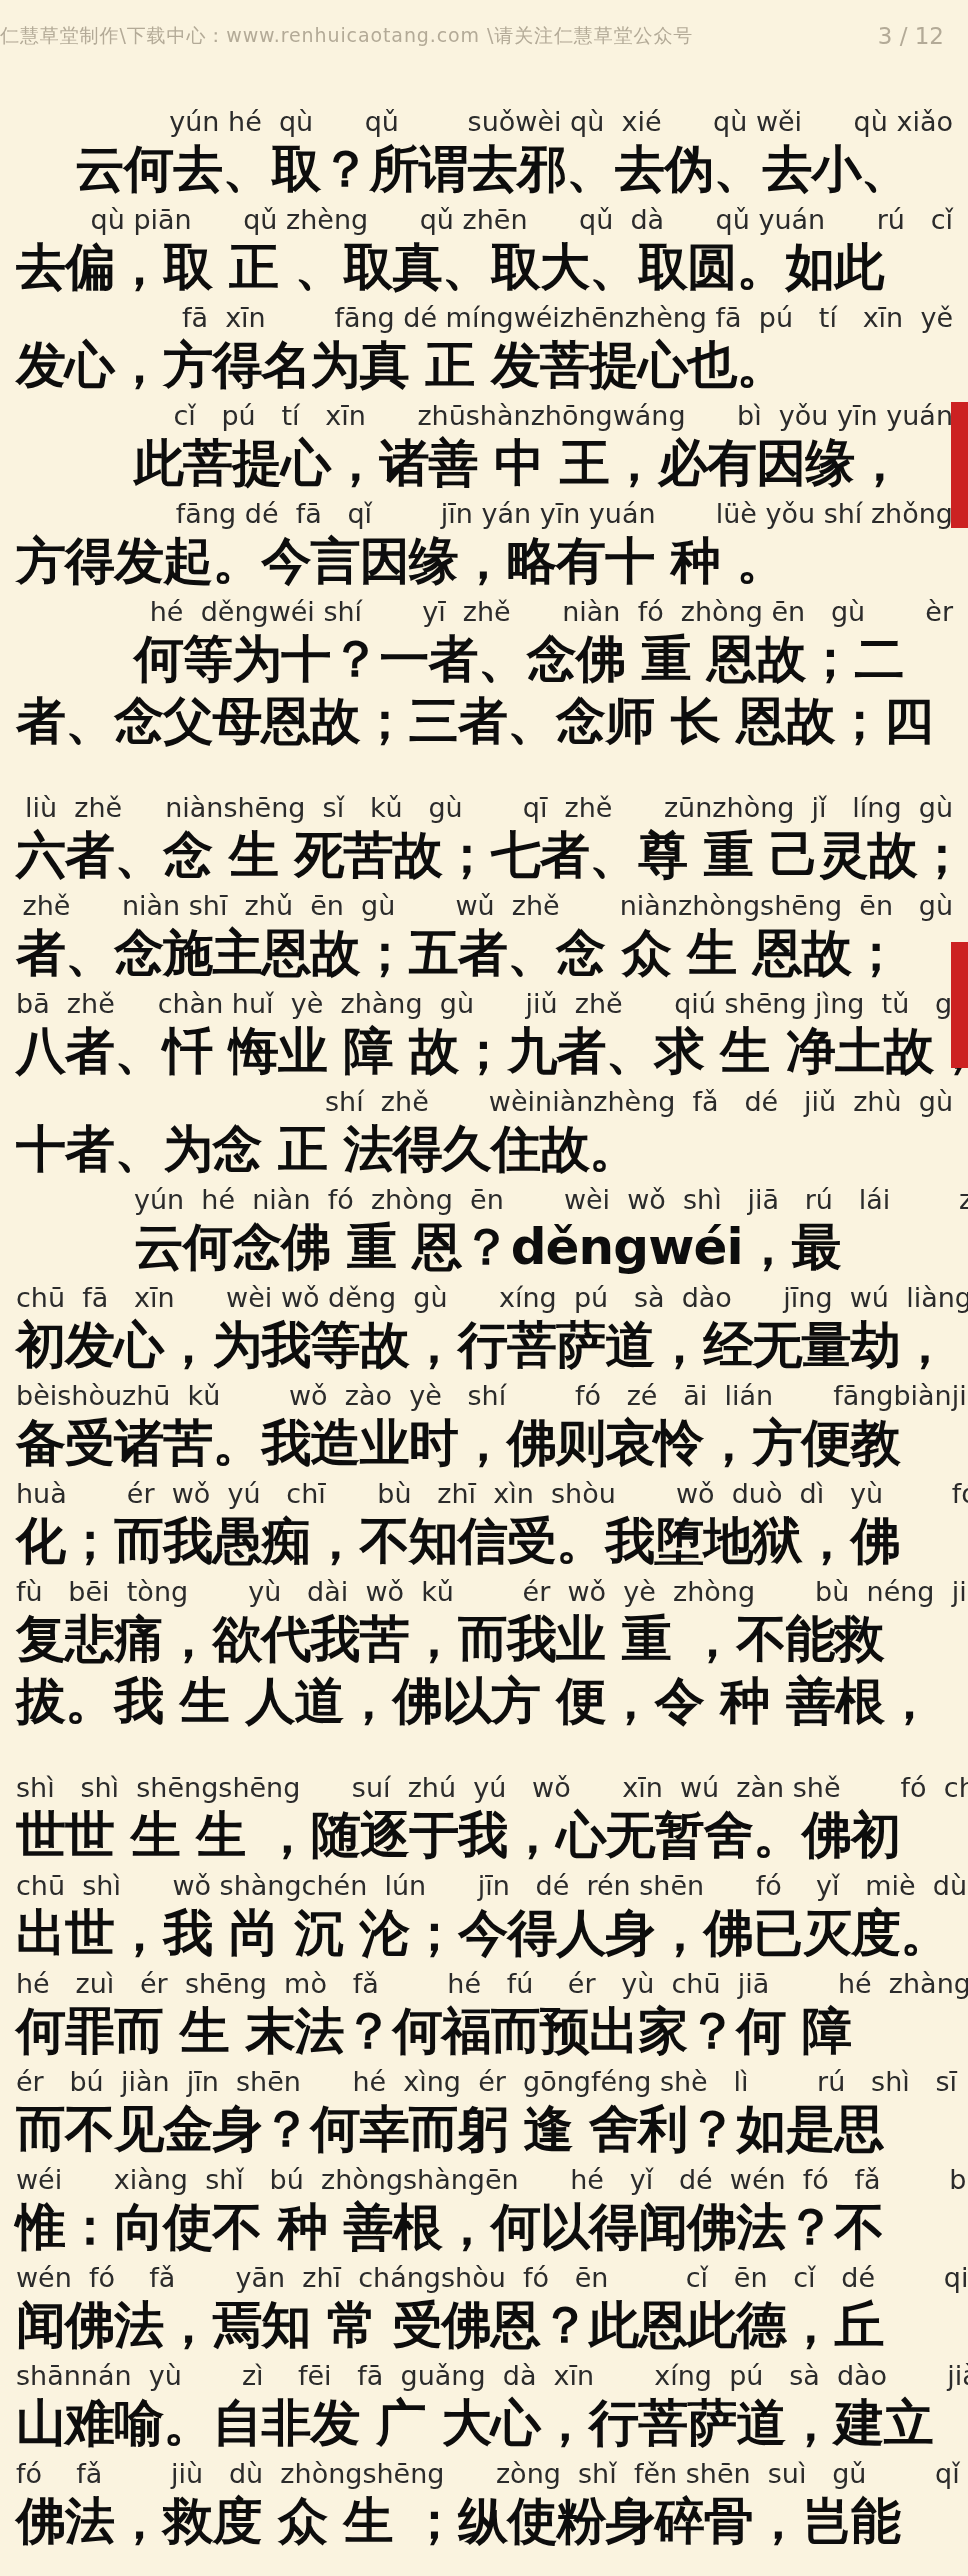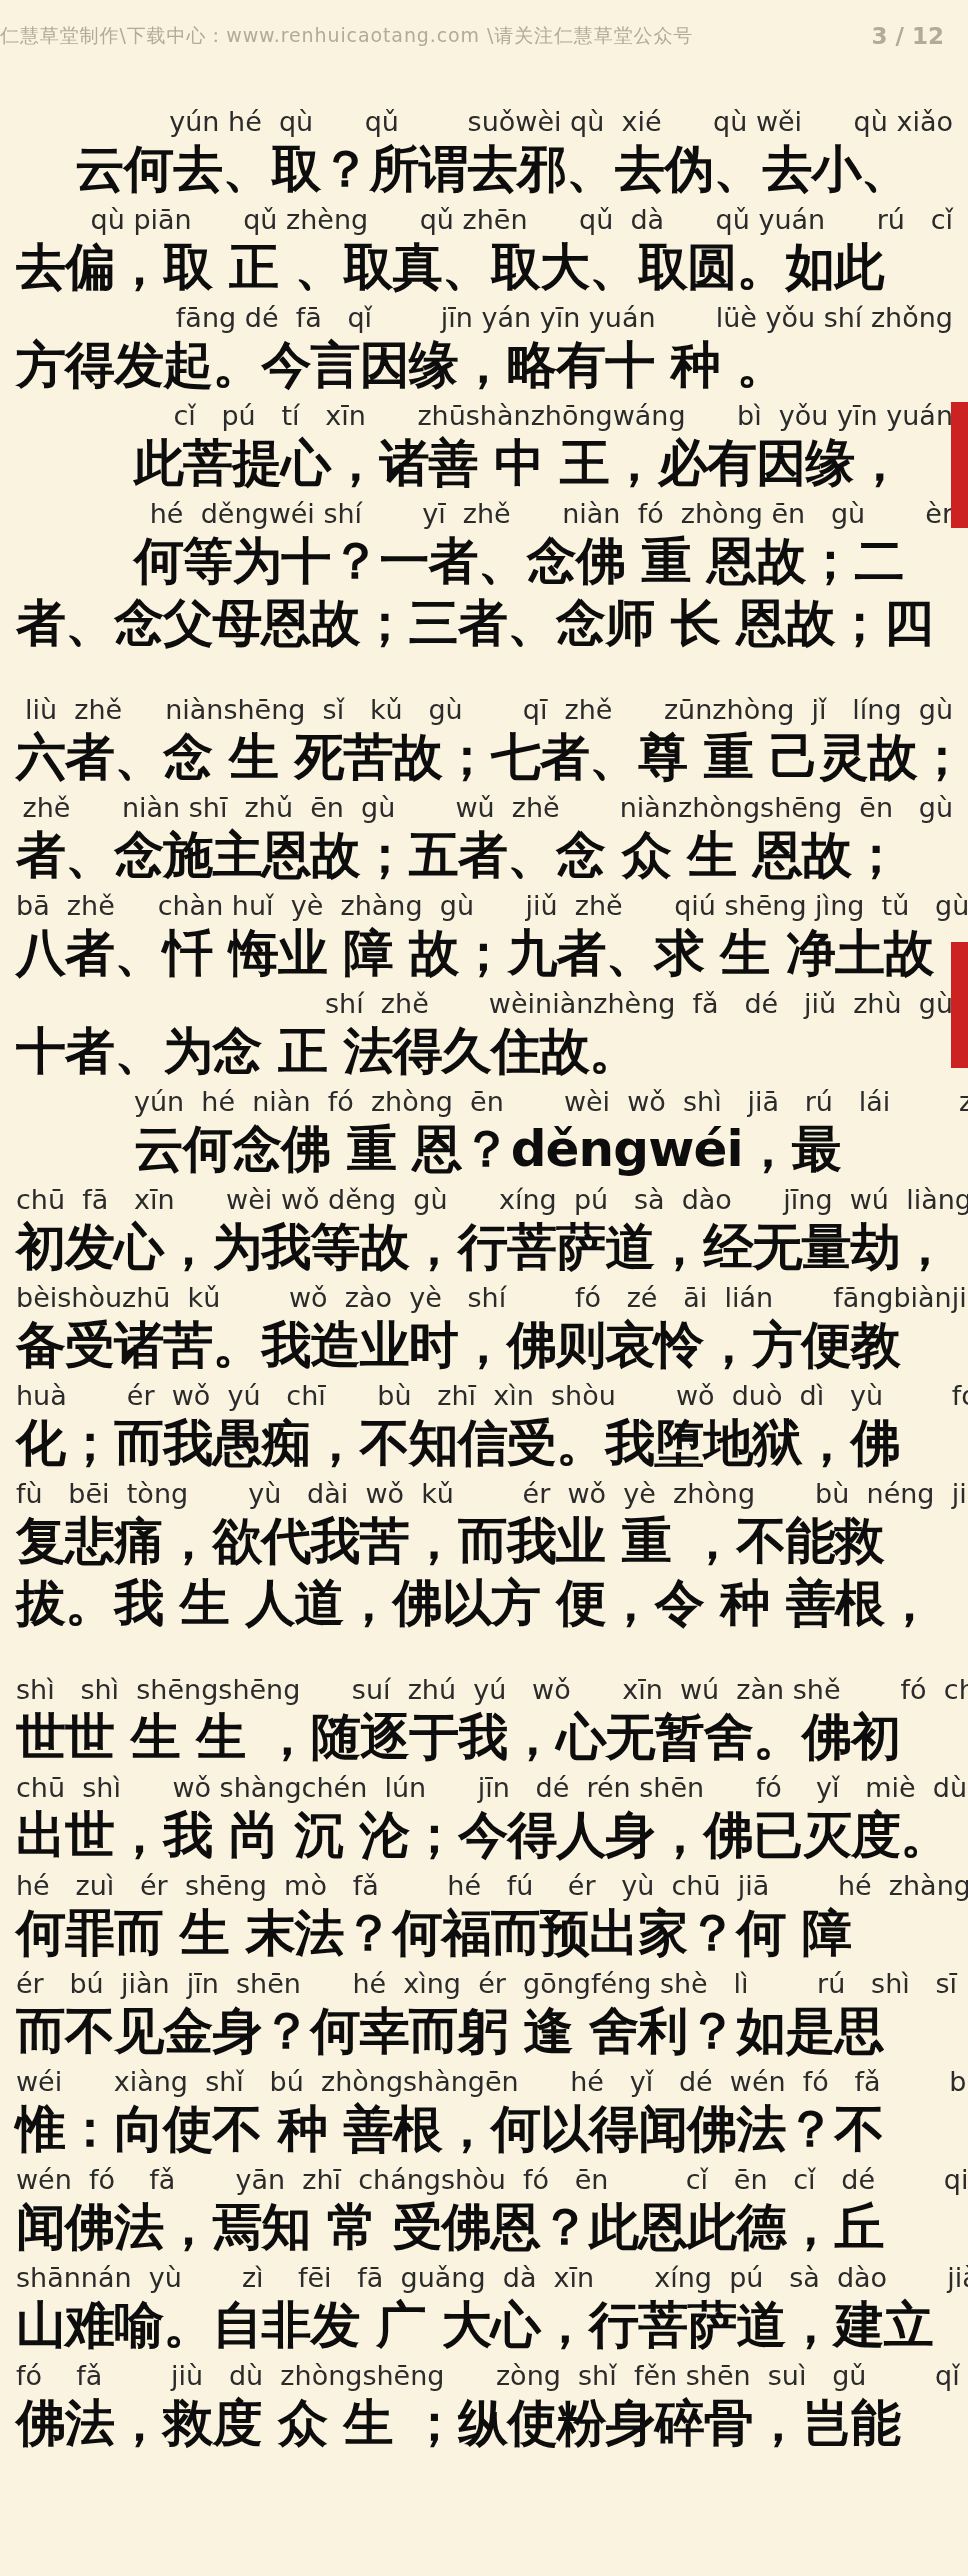--- a/index.html
+++ b/index.html
@@ -1,20 +1,20 @@
 <!DOCTYPE html>
 <html style="--bg: #faf3df; --muted: #b3aa97; --pinyin: #2b2b2b; --ink: #0d0d0d; --marker: #cc2222;font-size:14.4px"><head>
 <meta charset="utf-8">
 <style>
   html,body{margin:0;padding:0;}
   body{font-family:"DejaVu Sans",sans-serif;}
   #page{position:relative;width:969px;height:2576px;background:var(--bg,#faf3df);overflow:hidden;}
   .hdr{position:absolute;top:23px;left:0;width:100%;text-align:left;
        font-size:19px;letter-spacing:0.9px;color:var(--muted,#b3aa97);}
-  .pagenum{position:absolute;top:23px;right:25px;font-size:23px;color:var(--muted,#b3aa97);font-weight:bold;}
+  .pagenum{position:absolute;top:23px;right:25px;font-size:23px;color:var(--muted,#b3aa97);}
   .content{position:absolute;top:104px;left:16px;right:16px;}
   .pair{height:98px;overflow:visible;}
   .pinyin{font-size:27px;line-height:36px;white-space:pre;color:var(--pinyin,#2b2b2b);
           font-family:"DejaVu Sans",sans-serif;text-align:right;}
   .hanzi{font-size:50px;line-height:59px;font-weight:700;white-space:pre;letter-spacing:-0.9px;
          color:var(--ink,#0d0d0d);font-family:"DejaVu Sans",sans-serif;}
   .marker{position:absolute;}
 </style>
 </head>
 <body>
@@ -27,26 +27,30 @@
 
   <div class="pair" style="padding-left: 59px;">
         <div class="pinyin">yún hé  qù      qǔ        suǒwèi qù  xié      qù wěi      qù xiǎo</div>
         <div class="hanzi">云何去、取？所谓去邪、去伪、去小、</div>
       </div>
       <div class="pair">
         <div class="pinyin">qù piān      qǔ zhèng      qǔ zhēn      qǔ  dà      qǔ yuán      rú   cǐ</div>
         <div class="hanzi">去偏，取 正 、取真、取大、取圆。如此</div>
       </div>
       <div class="pair">
-        <div class="pinyin">fāng dé  fā   qǐ        jīn yán yīn yuán       lüè yǒu shí zhǒng</div>
-        <div class="hanzi">方得发起。今言因缘，略有十 种 。</div>
+        <div class="pinyin">fā  xīn        fāng dé míngwéizhēnzhèng fā  pú   tí   xīn  yě</div>
+        <div class="hanzi">发心，方得名为真 正 发菩提心也。</div>
       </div>
       <div class="pair" style="padding-left: 118px;">
         <div class="pinyin">cǐ   pú   tí   xīn      zhūshànzhōngwáng      bì  yǒu yīn yuán</div>
         <div class="hanzi">此菩提心，诸善 中 王，必有因缘，</div>
+      </div>
+      <div class="pair">
+        <div class="pinyin">fāng dé  fā   qǐ        jīn yán yīn yuán       lüè yǒu shí zhǒng</div>
+        <div class="hanzi">方得发起。今言因缘，略有十 种 。</div>
       </div>
       <div class="pair" style="padding-left: 118px;">
         <div class="pinyin">hé  děngwéi shí       yī  zhě      niàn  fó  zhòng ēn   gù       èr</div>
         <div class="hanzi">何等为十？一者、念佛 重 恩故；二</div>
       </div>
       <div class="pair">
         <div class="hanzi">者、念父母恩故；三者、念师 长 恩故；四</div>
       </div>
       <div class="pair">
         <div class="pinyin">liù  zhě     niànshēng  sǐ   kǔ   gù       qī  zhě      zūnzhòng  jǐ   líng  gù</div>

